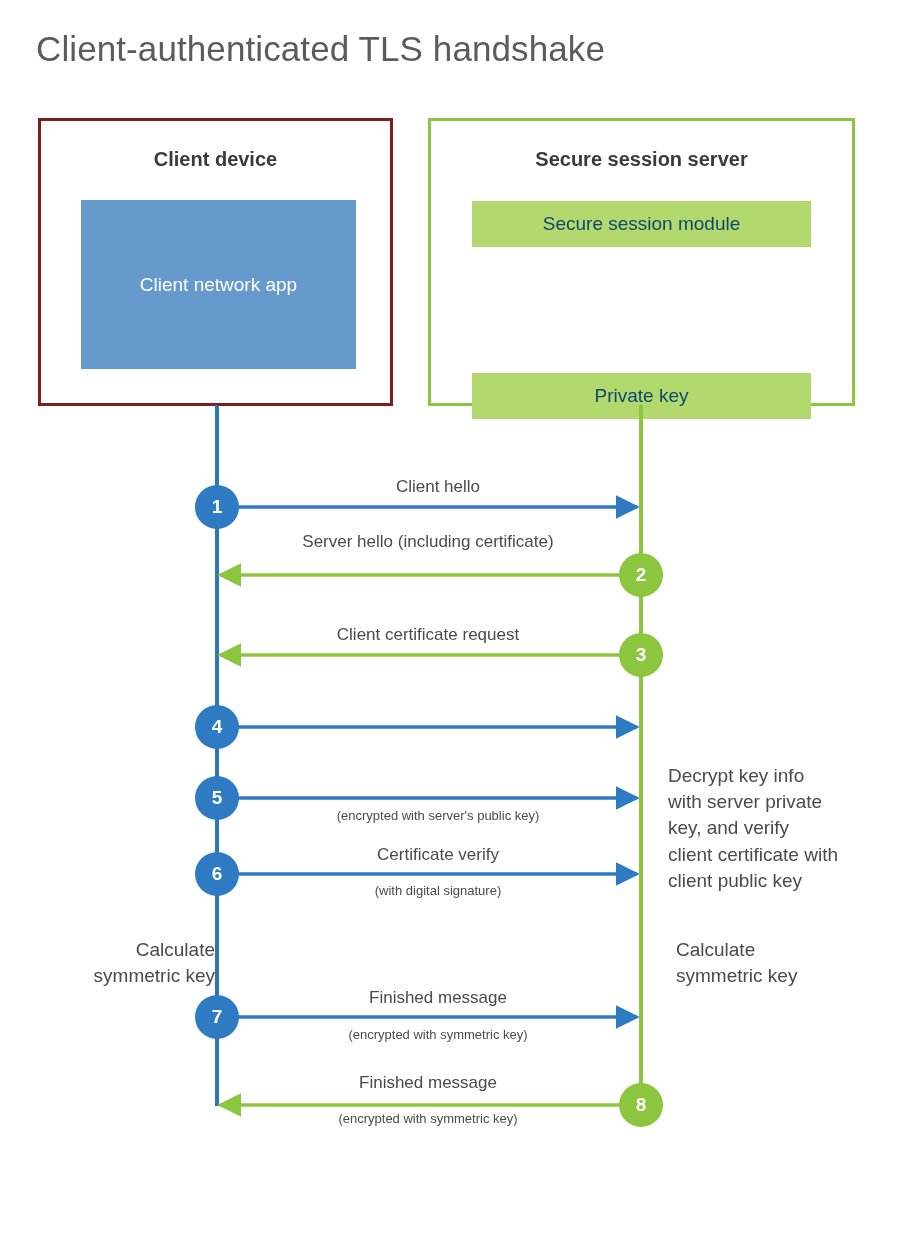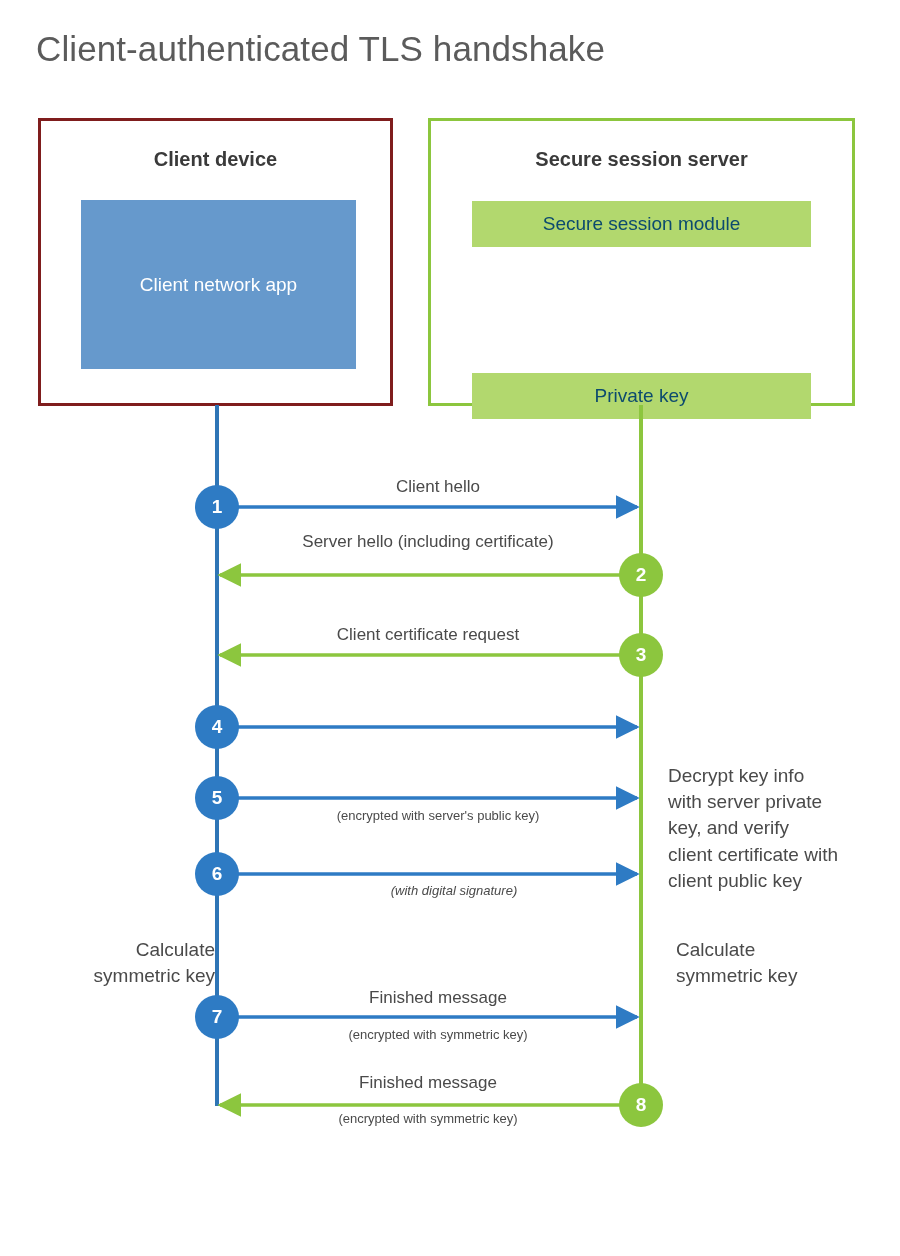--- a/index.html
+++ b/index.html
@@ -200,21 +200,22 @@
 
     <line x1="639" y1="1105" x2="220" y2="1105" stroke="#8cc63e" stroke-width="3.4" marker-end="url(#ah-green)"></line>
   </svg>
 
   <div class="msg-label" style="left:228px; top:477px; width:420px;">Client hello</div>
   <div class="msg-label" style="left:218px; top:514px; width:420px;margin-top:18px;">Server hello (including certificate)</div>
   <div class="msg-label" style="left:218px; top:625px; width:420px;">Client certificate request</div>
 
   <div class="msg-sublabel" style="left:228px; top:808px; width:420px;">(encrypted with server's public key)</div>
 
-  <div class="msg-sublabel" style="left:244px; top:883px; width:420px;font-style:italic;">(with digital signature)</div>
+  <div class="msg-label" style="left:228px; top:845px; width:420px;">Certificate verify</div>
+  <div class="msg-sublabel" style="left:228px; top:883px; width:420px;">(with digital signature)</div>
 
   <div class="msg-label" style="left:228px; top:988px; width:420px;">Finished message</div>
   <div class="msg-sublabel" style="left:228px; top:1027px; width:420px;">(encrypted with symmetric key)</div>
 
   <div class="msg-label" style="left:218px; top:1073px; width:420px;">Finished message</div>
   <div class="msg-sublabel" style="left:218px; top:1111px; width:420px;">(encrypted with symmetric key)</div>
 
   <div class="step-circle c2s" style="left:195px; top:485px;">1</div>
   <div class="step-circle s2c" style="left:619px; top:553px;">2</div>
   <div class="step-circle s2c" style="left:619px; top:633px;">3</div>

